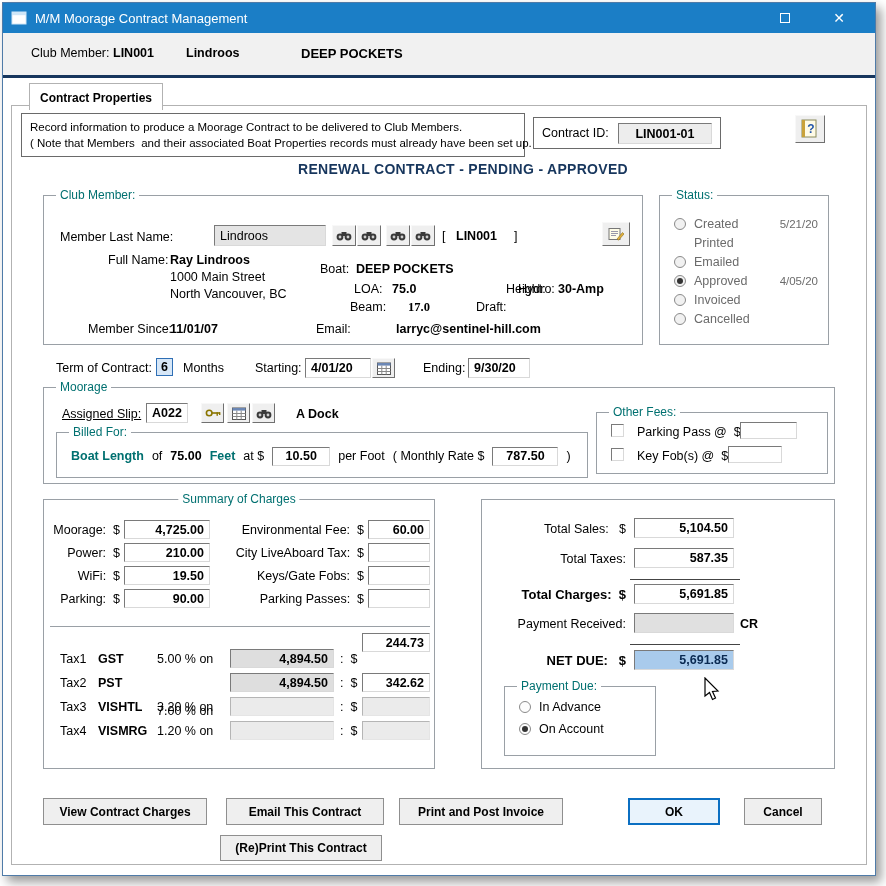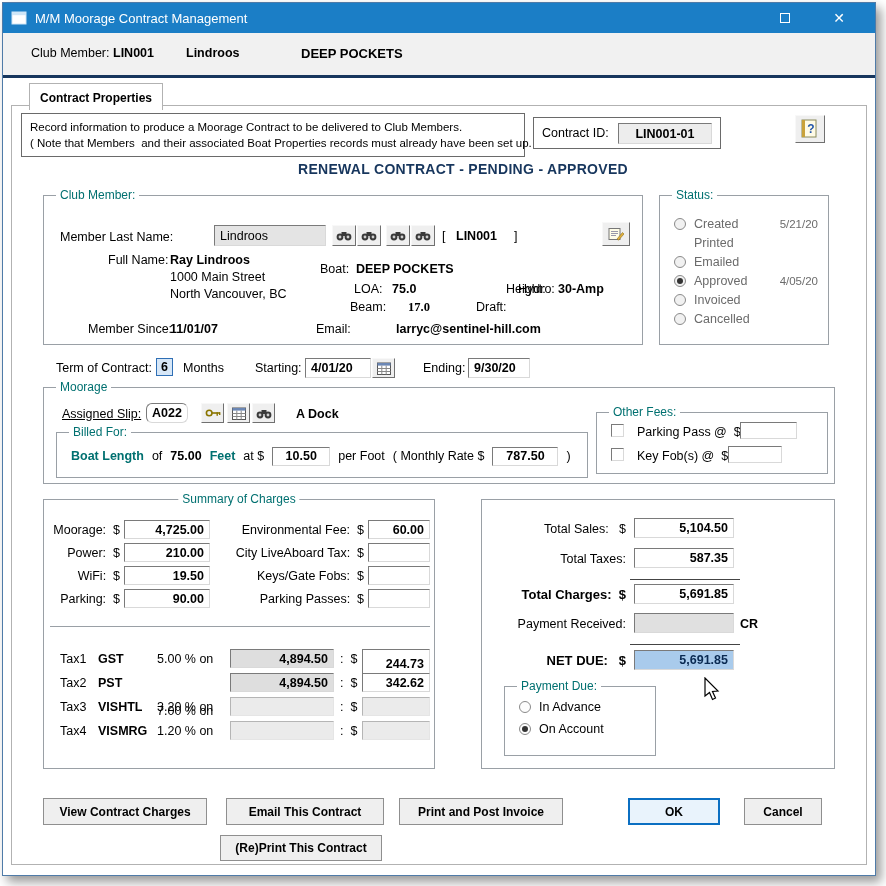--- a/index.html
+++ b/index.html
@@ -217,21 +217,21 @@
       <line x1="0.5" y1="9.5" x2="13.5" y2="9.5" stroke="#888"></line>
     </svg>
   </div>
   <span class="t" style="left:420px;top:358px;">Ending:</span>
   <div class="field" style="left:465px;top:355px;width:62px;height:20px;">9/30/20</div>
 
   <div class="group" style="left:40px;top:384px;width:792px;height:97px;">
     <span class="group-label">Moorage</span>
 
     <span class="t" style="left:18px;top:19px;text-decoration:underline;">Assigned Slip:</span>
-    <div class="field" style="left:102px;top:15px;width:42px;height:20px;border-radius:6px;">A022</div>
+    <div class="field" style="left:102px;top:15px;width:42px;height:20px;">A022</div>
     <div class="iconbtn" style="left:157px;top:15px;width:23px;height:20px;">
       <svg width="16" height="10" viewBox="0 0 16 10">
         <circle cx="4.2" cy="5" r="2.8" fill="none" stroke="#8a7500" stroke-width="1.6"></circle>
         <rect x="7" y="4.2" width="8" height="1.6" fill="#8a7500"></rect>
         <rect x="11.5" y="4.2" width="1.4" height="3.6" fill="#8a7500"></rect>
         <rect x="14" y="4.2" width="1.4" height="2.8" fill="#8a7500"></rect>
       </svg>
     </div>
     <div class="iconbtn" style="left:183px;top:15px;width:23px;height:20px;">
       <svg width="14" height="13" viewBox="0 0 14 13">
@@ -302,21 +302,21 @@
     <span class="t" style="left:150px;top:92px;width:170px;text-align:right;">Parking Passes:  $</span>
     <div class="field right" style="left:324px;top:89px;width:62px;height:19px;"></div>
 
     <div class="hline" style="left:6px;top:126px;width:380px;border-top-color:#9aa0a6;"></div>
 
     <span class="t" style="left:16px;top:152px;">Tax1</span>
     <span class="t b" style="left:54px;top:152px;">GST</span>
     <span class="t" style="left:113px;top:152px;">5.00 % on</span>
     <div class="field right grayf" style="left:186px;top:149px;width:104px;height:19px;">4,894.50</div>
     <span class="t" style="left:296px;top:152px;">:  $</span>
-    <div class="field right" style="left:318px;top:149px;width:68px;height:29px;">244.73</div>
+    <div class="field right" style="left:318px;top:133px;width:68px;height:19px;">244.73</div>
 
     <span class="t" style="left:16px;top:176px;">Tax2</span>
     <span class="t b" style="left:54px;top:176px;">PST</span>
     <span class="t" style="left:113px;top:176px;margin-top:28px;">7.00 % on</span>
     <div class="field right grayf" style="left:186px;top:173px;width:104px;height:19px;">4,894.50</div>
     <span class="t" style="left:296px;top:176px;">:  $</span>
     <div class="field right" style="left:318px;top:173px;width:68px;height:19px;">342.62</div>
 
     <span class="t" style="left:16px;top:200px;">Tax3</span>
     <span class="t b" style="left:54px;top:200px;">VISHTL</span>

